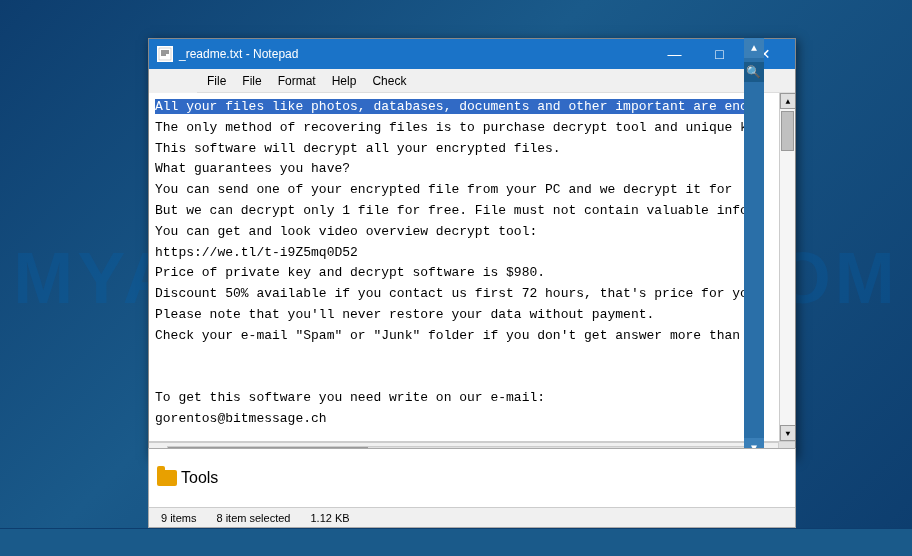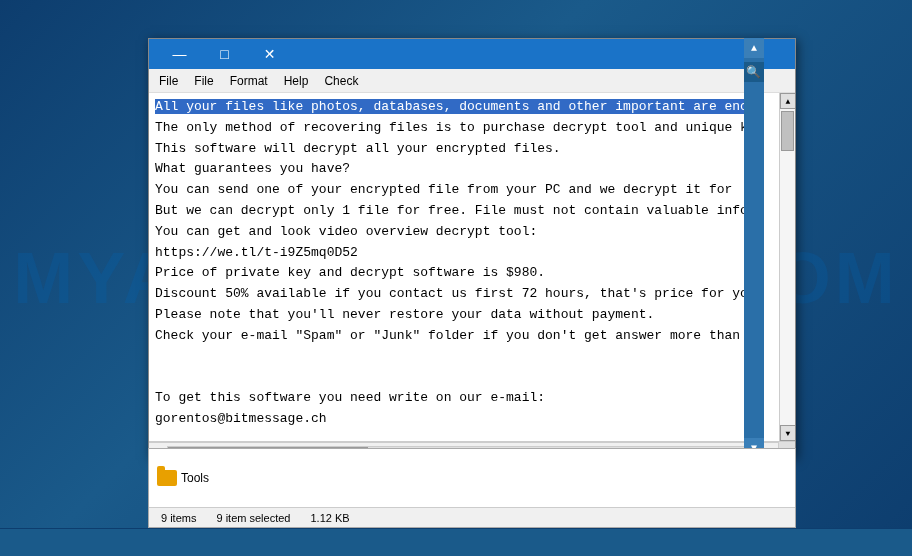--- a/index.html
+++ b/index.html
@@ -101,20 +101,21 @@
 
     
     .menu-bar {
       background: #f0f0f0;
       height: 24px;
       display: flex;
       align-items: center;
       padding: 0 2px;
       border-bottom: 1px solid #ddd;
       flex-shrink: 0;
+      margin-left: 48px;
     }
 
     .menu-item {
       padding: 2px 8px;
       font-size: 12px;
       font-family: 'Segoe UI', Arial, sans-serif;
       cursor: pointer;
       color: #000;
     }
 
@@ -244,21 +245,21 @@
       display: flex;
       align-items: center;
       padding: 4px 8px;
       gap: 16px;
     }
 
     .folder-item {
       display: flex;
       align-items: center;
       gap: 4px;
-      font-size: 12px;
+      font-size: 16px;
       font-family: 'Segoe UI', Arial, sans-serif;
       color: #000;
     }
 
     .folder-icon {
       width: 20px;
       height: 16px;
       background: #e8a000;
       position: relative;
       border-radius: 0 2px 2px 2px;
@@ -338,20 +339,31 @@
   </style>
 </head>
 <body>
 
 <div class="desktop-bg"></div>
 <div class="watermark">MYANTISPYWARE.COM</div>
 
 <div class="notepad-window">
 
   <div class="title-bar">
+    <div class="title-bar-left">
+      <div class="title-bar-icon">
+        <svg width="14" height="14" viewBox="0 0 14 14">
+          <rect x="1" y="1" width="12" height="12" fill="white" stroke="#aaa" stroke-width="0.5"></rect>
+          <line x1="3" y1="4" x2="11" y2="4" stroke="#333" stroke-width="1"></line>
+          <line x1="3" y1="6" x2="11" y2="6" stroke="#333" stroke-width="1"></line>
+          <line x1="3" y1="8" x2="8" y2="8" stroke="#333" stroke-width="1"></line>
+        </svg>
+      </div>
+      <span class="title-bar-title">_readme.txt - Notepad</span>
+    </div>
     <div class="title-bar-controls">
       <button class="title-btn">—</button>
       <button class="title-btn">□</button>
       <button class="title-btn close">✕</button>
     </div>
   </div>
 
   <div class="menu-bar">
     <span class="menu-item">File</span>
     <span class="menu-item">File</span>
@@ -408,18 +420,18 @@
 
 <div class="file-explorer">
   <div class="explorer-content">
     <div class="folder-item">
       <div class="folder-icon"></div>
       <span>Tools</span>
     </div>
   </div>
   <div class="explorer-status">
     <span>9 items</span>
-    <span>9 item selected</span>
+    <span>8 item selected</span>
     <span>1.12 KB</span>
   </div>
 </div>
 
 <div class="taskbar"></div>
 
 </body></html>

